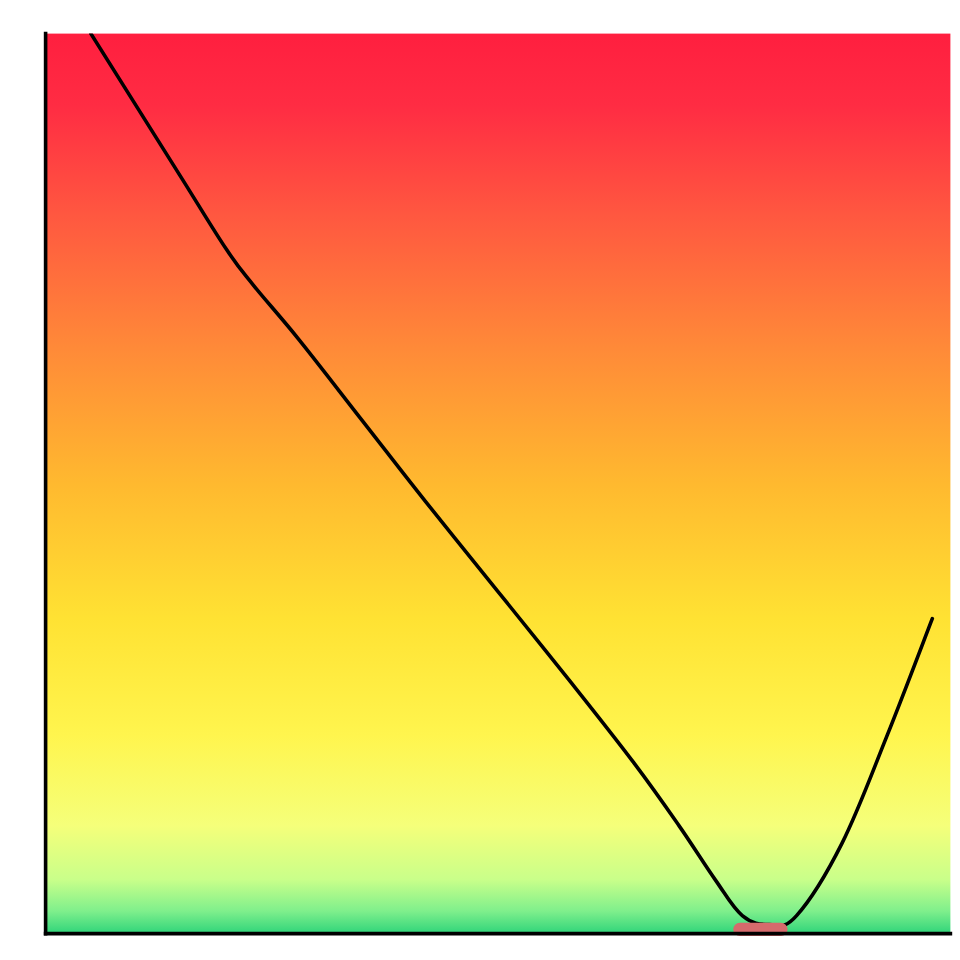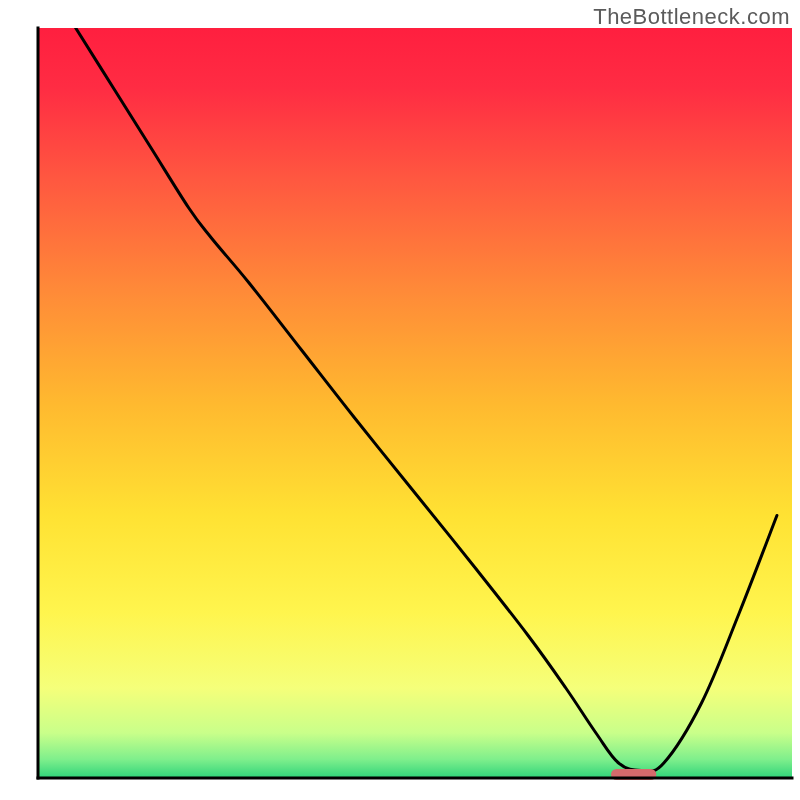--- a/index.html
+++ b/index.html
@@ -41,21 +41,20 @@
   }
   .marker {
     fill: #d66a6c;
     stroke: none;
   }
 </style>
 </head>
 <body>
 
 <div class="stage">
-  <div class="watermark">TheBottleneck.com</div>
 
   <svg id="chart-svg" width="800" height="800" viewBox="0 0 800 800">
     <defs>
       <linearGradient id="bg-grad" x1="0" y1="0" x2="0" y2="1">
           <stop offset="0.00%" stop-color="#ff1f3f"></stop>
           <stop offset="8.00%" stop-color="#ff2c43"></stop>
           <stop offset="20.00%" stop-color="#ff5740"></stop>
           <stop offset="35.00%" stop-color="#ff8a38"></stop>
           <stop offset="50.00%" stop-color="#ffb92f"></stop>
           <stop offset="65.00%" stop-color="#ffe233"></stop>

